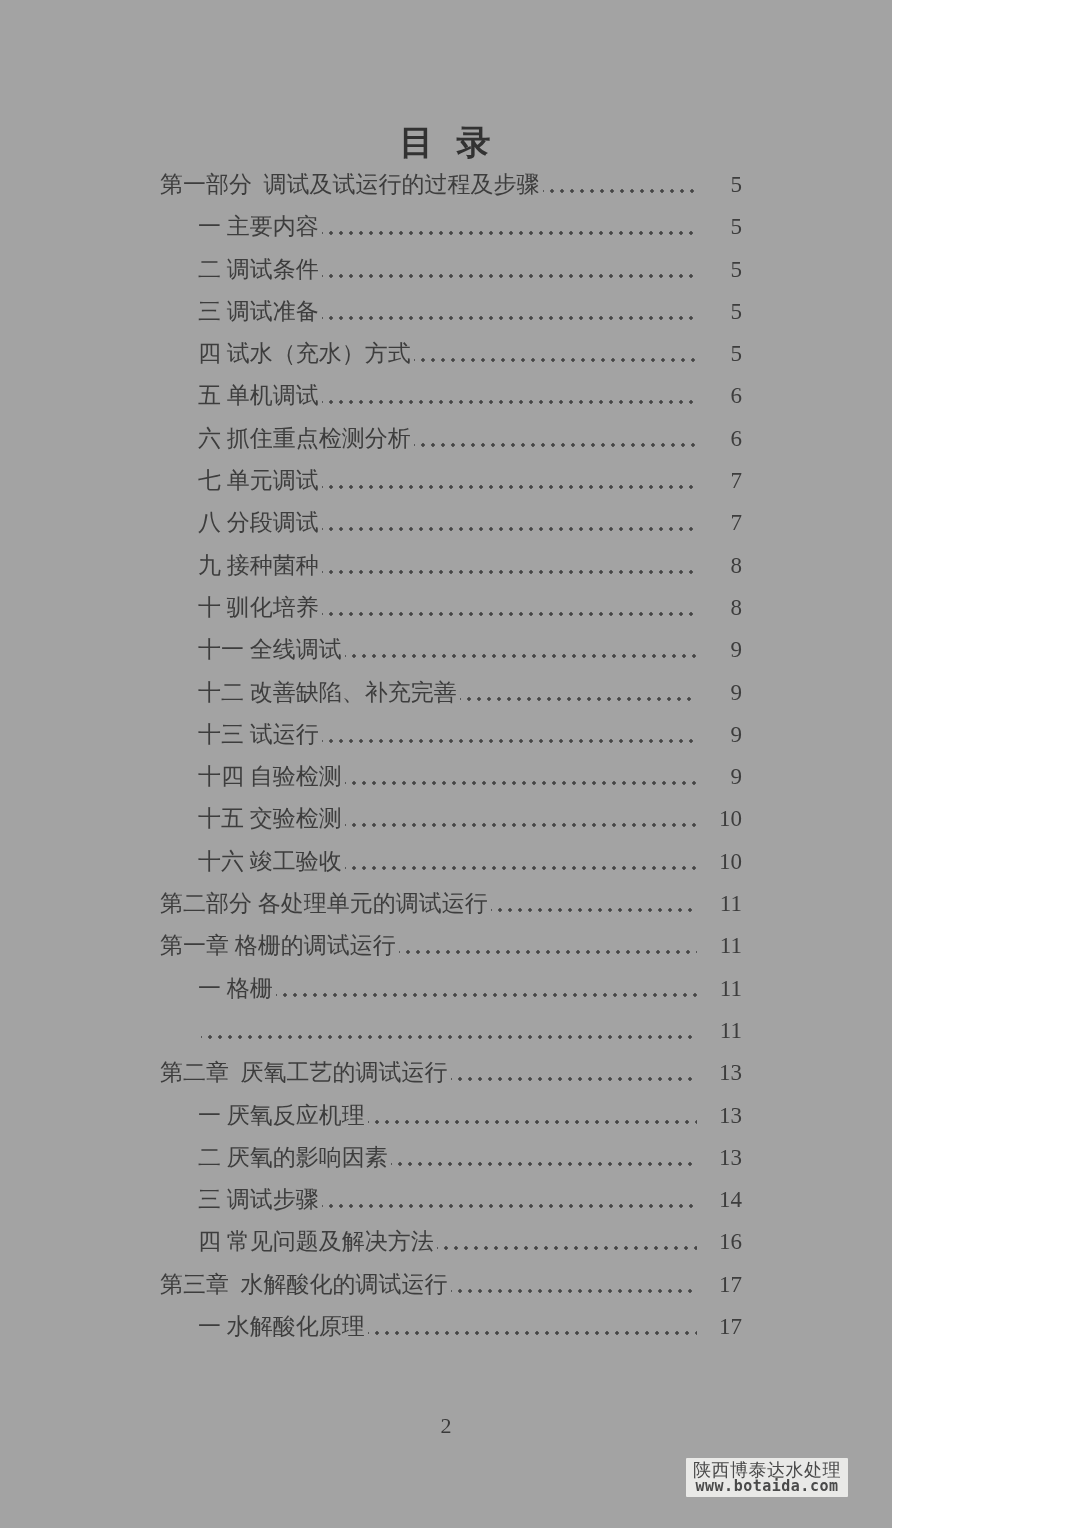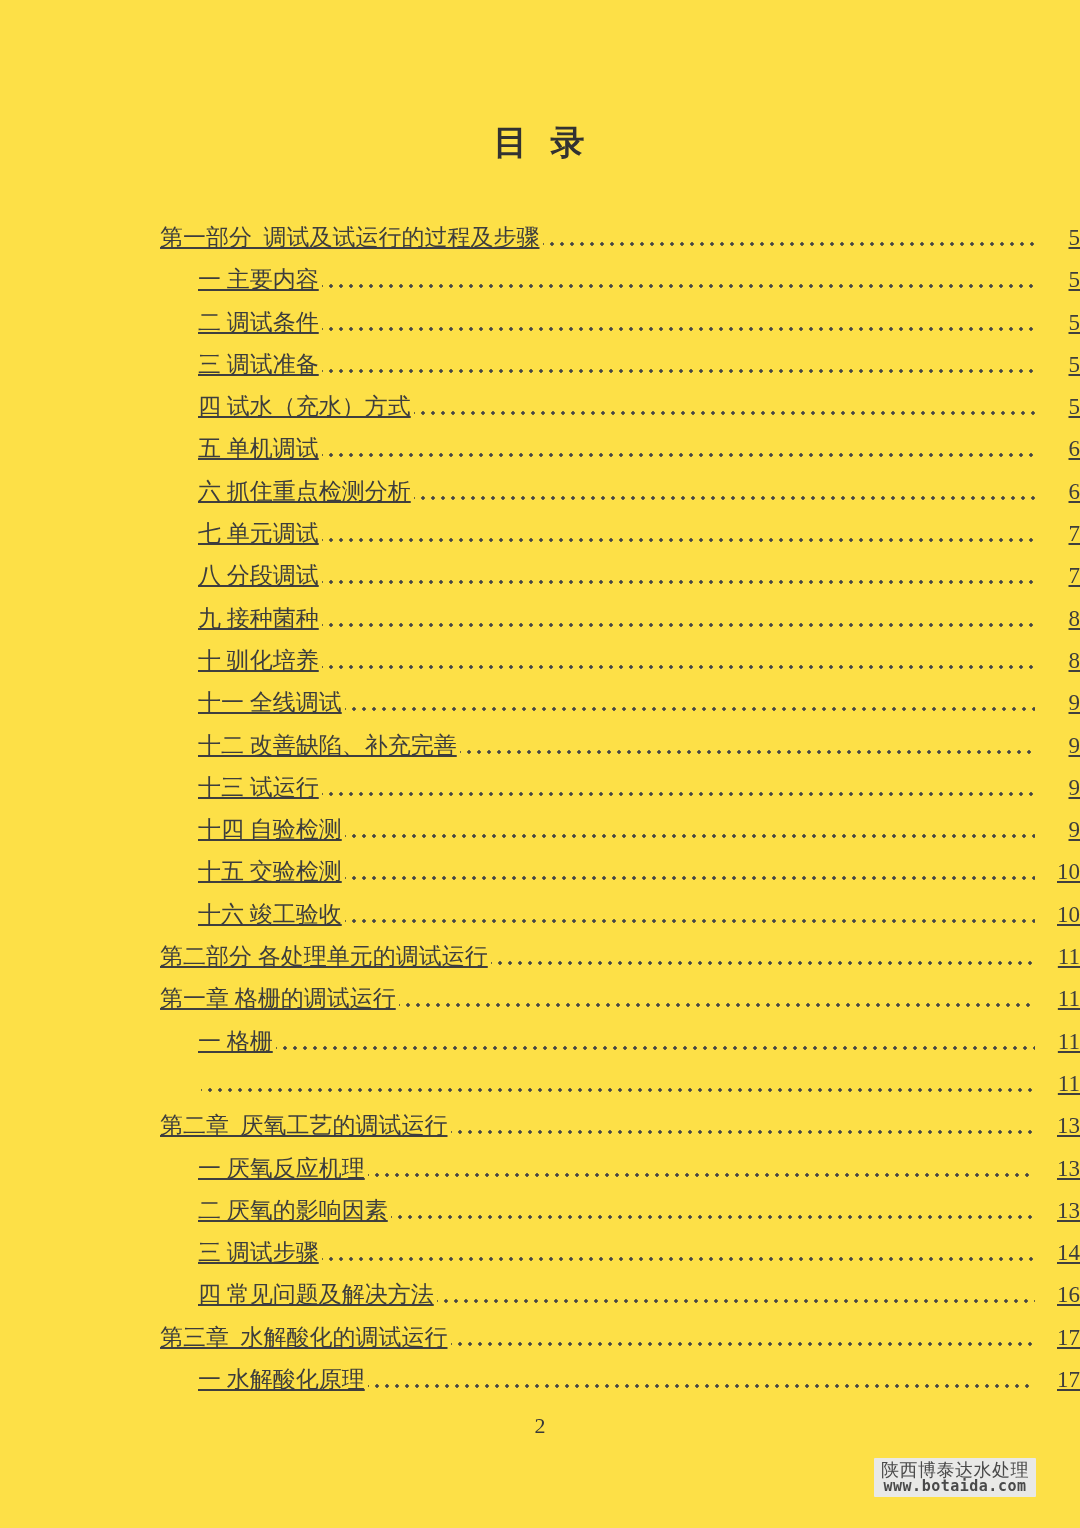--- a/index.html
+++ b/index.html
@@ -5,39 +5,38 @@
   * { margin: 0; padding: 0; box-sizing: border-box; }
   html, body { width: 1080px; height: 1528px; }
   body {
     background: #ffffff;
     font-family: "Liberation Serif", "DejaVu Serif", serif;
     color: #3f3f3f;
     position: relative;
     overflow: hidden;
   }
   .page {
-    width: 1080px;
+    width: 892px;
     height: 1528px;
     position: relative;
-    background: #fde047;
+    background: #a3a3a3;
   }
   .doc-title {
     padding-top: 122px;
     text-align: center;
     font-size: 34px;
     line-height: 42px;
     font-weight: bold;
     letter-spacing: 2px;
     white-space: pre;
     color: #323232;
   }
   .toc {
-    margin-top: 53px;
     padding-left: 160px;
-    text-decoration: underline;
+    padding-right: 150px;
   }
   .toc-row {
     display: flex;
     align-items: center;
     height: 42.3px;
     font-size: 23px;
     line-height: 42.3px;
     cursor: default;
   }
   .toc-row.lvl1 { padding-left: 38px; }

